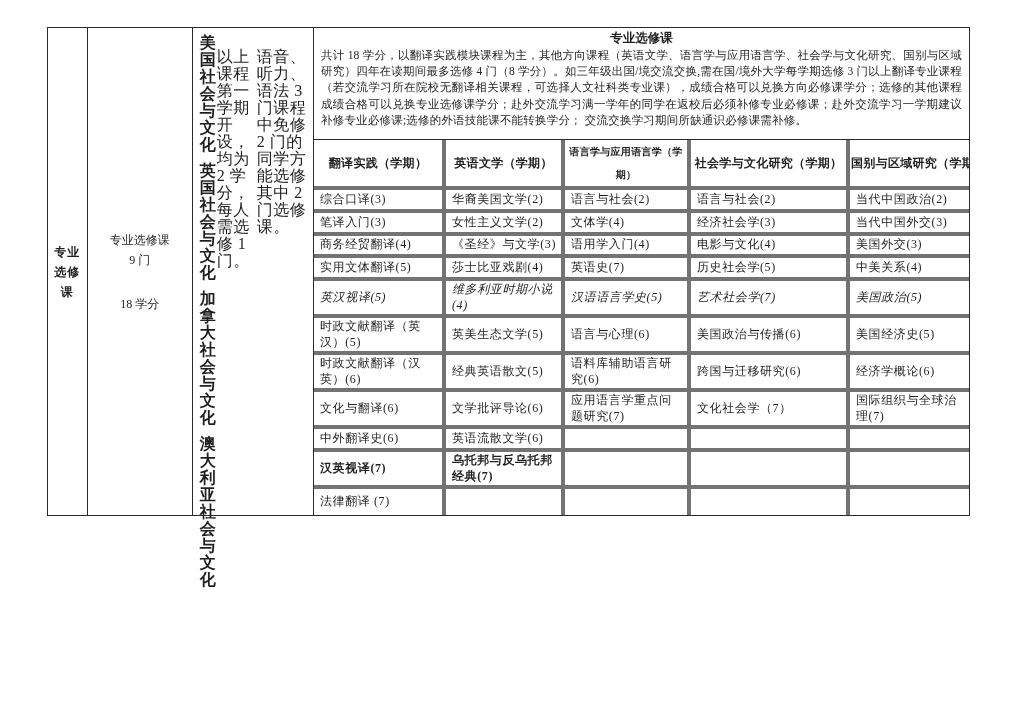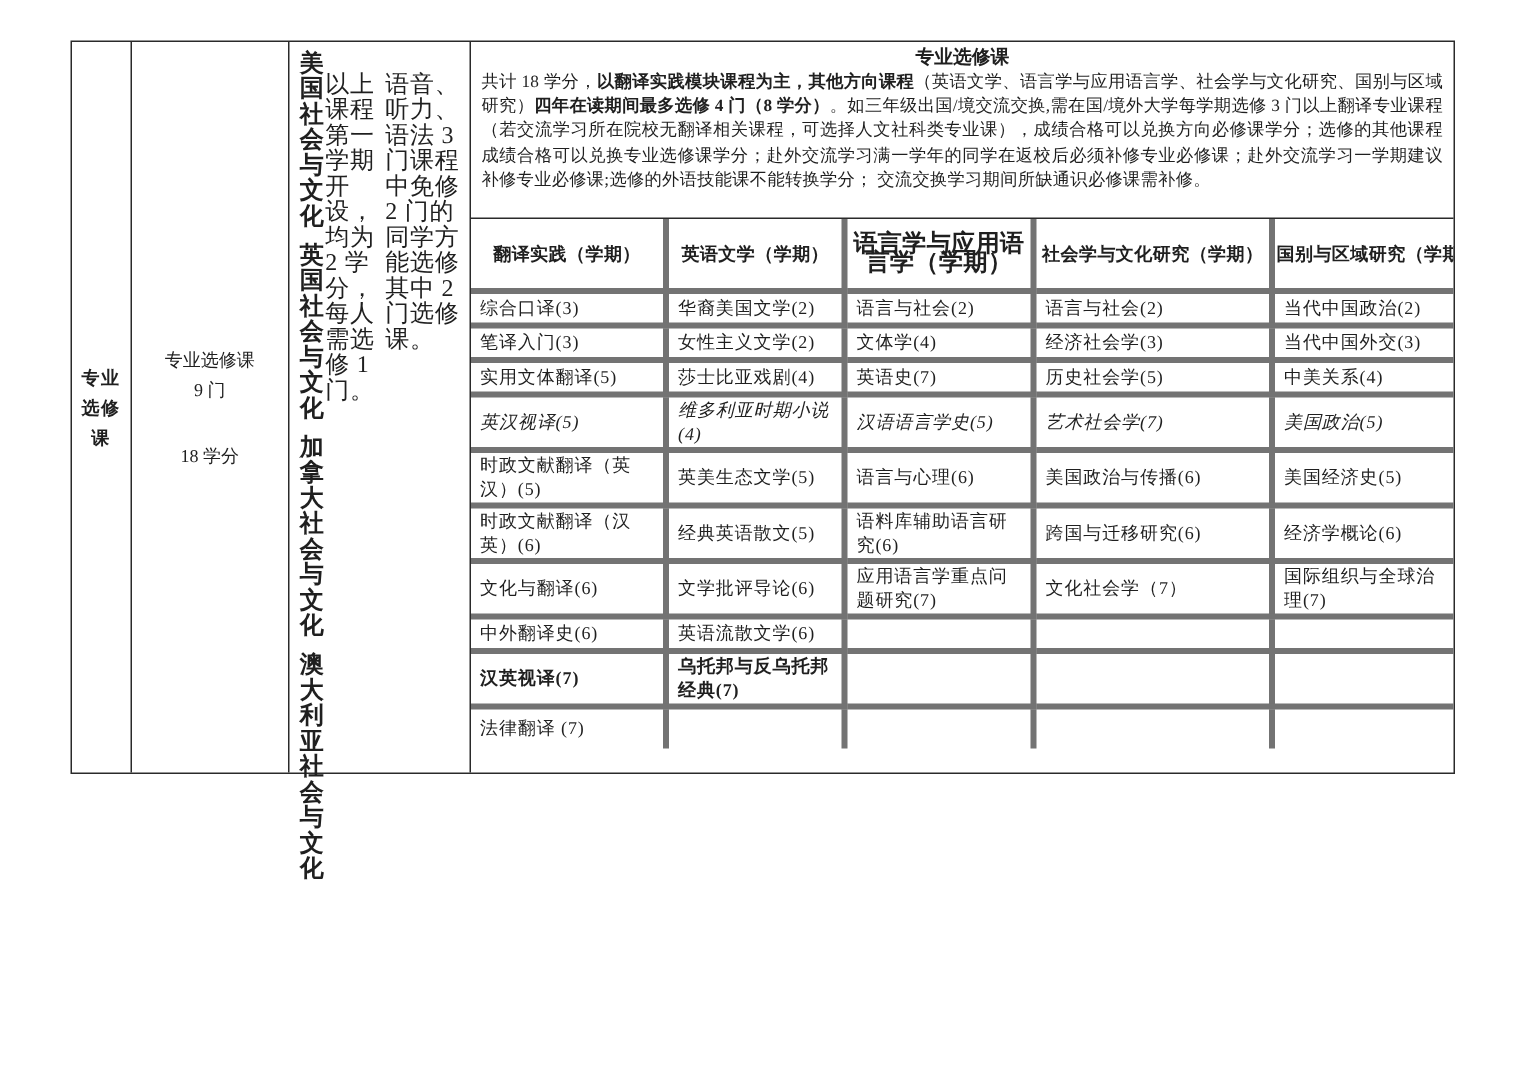--- a/index.html
+++ b/index.html
@@ -84,21 +84,21 @@
     font-weight: bold;
     font-size: 12.5px;
     line-height: 17px;
   }
   .head-para {
     font-size: 11.5px;
     line-height: 16.2px;
     text-align: justify;
     letter-spacing: 0.2px;
   }
-  .head-para .b { font-weight: bold; }
+  .head-para .b { font-weight: normal; }
 
   table.course-grid {
     border-collapse: collapse;
     table-layout: fixed;
     width: 655px;
     font-size: 12px;
   }
   table.course-grid th, table.course-grid td {
     border: 4px solid #737373;
     vertical-align: middle;
@@ -110,21 +110,21 @@
   table.course-grid tbody tr:last-child td { border-bottom: none; }
   table.course-grid th {
     height: 48px;
     font-weight: bold;
     text-align: center;
     white-space: nowrap;
     padding: 0 1px;
     font-size: 12px;
     letter-spacing: 0.3px;
   }
-  table.course-grid th.wrap { white-space: normal; line-height: 13px; font-size: 16px; }
+  table.course-grid th.wrap { white-space: normal; line-height: 23px; font-size: 10px; }
   table.course-grid td {
     padding: 1px 4px 1px 6px;
     line-height: 15.5px;
     letter-spacing: 0.6px;
     text-align: left;
   }
 </style>
 </head>
 <body>
 
@@ -182,20 +182,27 @@
             <td>语言与社会(2)</td>
             <td>当代中国政治(2)</td>
           </tr>
           <tr style="height: 23px;">
             <td>笔译入门(3)</td>
             <td>女性主义文学(2)</td>
             <td>文体学(4)</td>
             <td>经济社会学(3)</td>
             <td>当代中国外交(3)</td>
           </tr>
+          <tr style="height: 22px;">
+            <td>商务经贸翻译(4)</td>
+            <td>《圣经》与文学(3)</td>
+            <td>语用学入门(4)</td>
+            <td>电影与文化(4)</td>
+            <td>美国外交(3)</td>
+          </tr>
           <tr style="height: 23px; margin-left: 11px;">
             <td>实用文体翻译(5)</td>
             <td>莎士比亚戏剧(4)</td>
             <td>英语史(7)</td>
             <td>历史社会学(5)</td>
             <td>中美关系(4)</td>
           </tr>
           <tr style="height: 36px; font-style: italic;">
             <td>英汉视译(5)</td>
             <td>维多利亚时期小说(4)</td>

